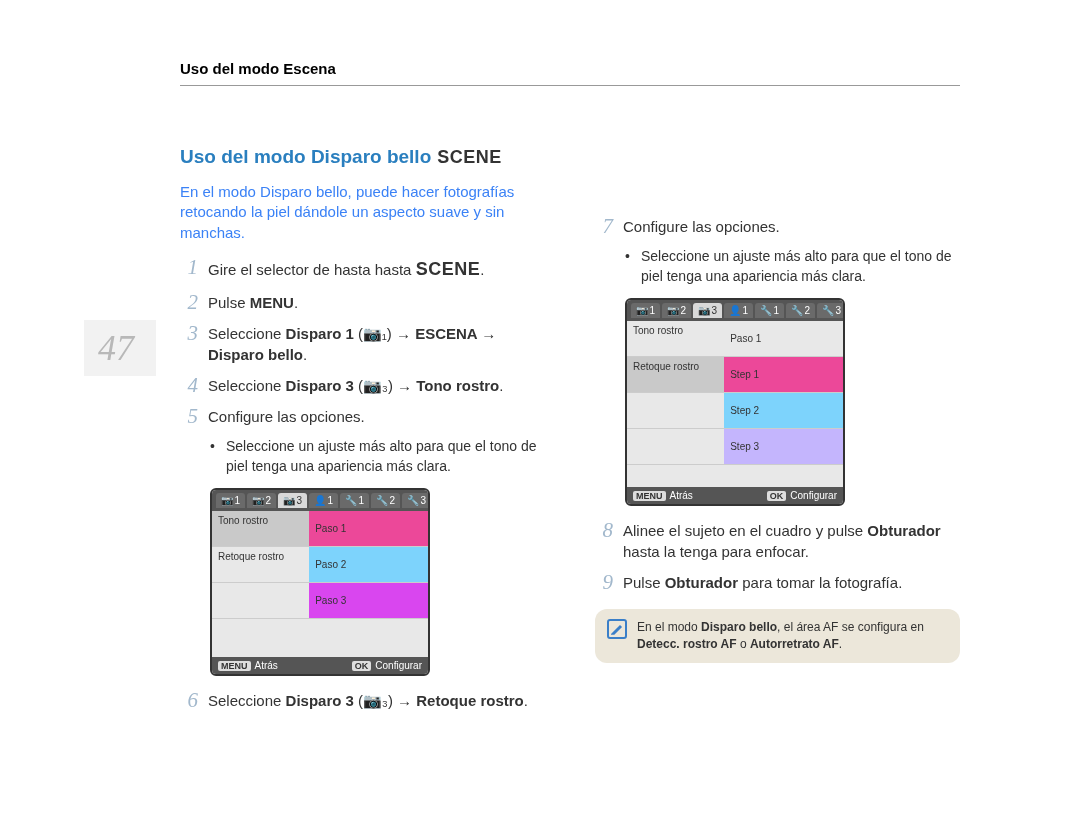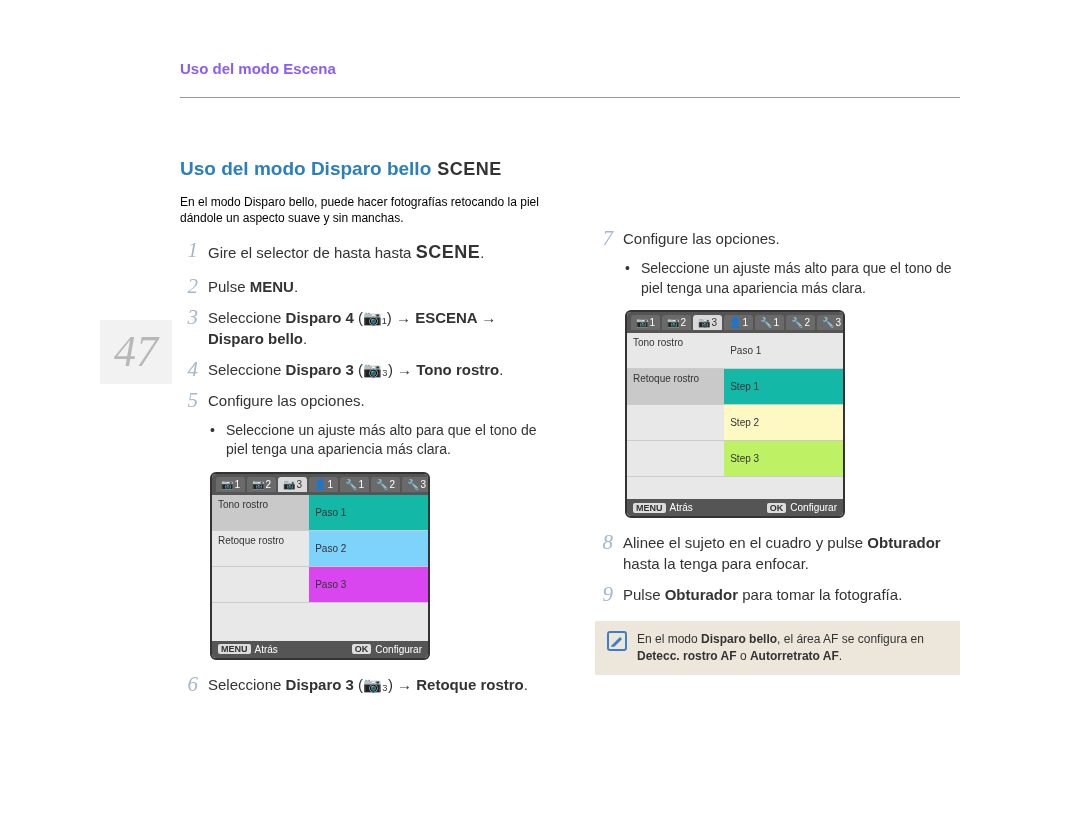--- a/index.html
+++ b/index.html
@@ -10,33 +10,33 @@
     color: #333;
     width: 1080px;
   }
   .page {
     padding: 60px 120px 40px 180px;
     position: relative;
     min-height: 815px;
   }
   .header-bar {
     font-weight: bold;
-    color: #8b5cf6;
+    color: #000000;
     font-size: 15px;
     border-bottom: 1px solid #999;
-    padding-bottom: 20px;
+    padding-bottom: 8px;
     margin-bottom: 60px;
   }
   .pagenum {
     position: absolute;
-    left: 100px;
+    left: 84px;
     top: 320px;
     font-family: Georgia, 'Times New Roman', serif;
     font-style: italic;
-    font-size: 44px;
+    font-size: 36px;
     color: #b8b8b8;
     background: #f2f2f2;
     padding: 10px 8px 10px 14px;
     width: 72px;
     line-height: 1;
   }
   .columns {
     display: flex;
     gap: 50px;
   }
@@ -54,24 +54,24 @@
     gap: 6px;
   }
   .scene-label {
     font-family: 'Arial Narrow', Arial, sans-serif;
     font-size: 18px;
     letter-spacing: 0.5px;
     color: #333;
     font-weight: bold;
   }
   p.intro {
-    font-size: 12px;
+    font-size: 15px;
     line-height: 1.35;
     margin: 14px 0 14px 0;
-    color: #000000;
+    color: #3b82f6;
   }
   .step {
     display: flex;
     gap: 10px;
     margin-bottom: 10px;
     align-items: flex-start;
   }
   .step-num {
     font-family: Georgia, 'Times New Roman', serif;
     font-style: italic;
@@ -137,21 +137,21 @@
   }
   .lcd-row .left {
     width: 45%;
     padding: 4px 6px;
   }
   .lcd-row .right {
     flex: 1;
     padding: 12px 6px;
   }
   .lcd-row.sel .left { background: #c9c9c9; }
-  .lcd-row.sel .right { background: #14b8a6; }
+  .lcd-row.sel .right { background: #ec4899; }
   .lcd-blank { height: 38px; background: #e8e8e8; }
   .lcd-foot {
     background: #555;
     color: #fff;
     display: flex;
     justify-content: space-between;
     padding: 3px 6px;
   }
   .lcd-foot .btn {
     display: flex;
@@ -163,21 +163,21 @@
     color: #333;
     border-radius: 2px;
     padding: 0 3px;
     font-weight: bold;
     font-size: 9px;
   }
   .note-box {
     display: flex;
     gap: 10px;
     background: #ece7da;
-    border-radius: 0;
+    border-radius: 12px;
     padding: 10px 12px;
     margin-top: 16px;
     font-size: 12px;
     line-height: 1.4;
   }
   .note-icon {
     width: 20px;
     height: 20px;
     border: 2px solid #3a7fc8;
     border-radius: 3px;
@@ -220,21 +220,21 @@
       <div class="step">
         <div class="step-num">2</div>
         <div class="step-body">
           <span>Pulse </span><b>MENU</b><span>.</span>
         </div>
       </div>
 
       <div class="step">
         <div class="step-num">3</div>
         <div class="step-body">
-          <span>Seleccione </span><b>Disparo 4</b><span> (</span><span class="icon-mini">📷₁</span><span>) → </span><b>ESCENA → Disparo bello</b><span>.</span>
+          <span>Seleccione </span><b>Disparo 1</b><span> (</span><span class="icon-mini">📷₁</span><span>) → </span><b>ESCENA → Disparo bello</b><span>.</span>
         </div>
       </div>
 
       <div class="step">
         <div class="step-num">4</div>
         <div class="step-body">
           <span>Seleccione </span><b>Disparo 3</b><span> (</span><span class="icon-mini">📷₃</span><span>) → </span><b>Tono rostro</b><span>.</span>
         </div>
       </div>
 
@@ -364,25 +364,25 @@
           <div class="lcd-row">
             <div class="left">Tono rostro</div>
             <div class="right">Paso 1</div>
           </div>
           <div class="lcd-row sel">
             <div class="left">Retoque rostro</div>
             <div class="right">Step 1</div>
           </div>
           <div class="lcd-row">
             <div class="left"></div>
-            <div class="right" style="background:#fef9c3">Step 2</div>
+            <div class="right" style="background:#7dd3fc">Step 2</div>
           </div>
           <div class="lcd-row">
             <div class="left"></div>
-            <div class="right" style="background:#bef264">Step 3</div>
+            <div class="right" style="background:#c4b5fd">Step 3</div>
           </div>
           <div class="lcd-blank" style="height:22px"></div>
         </div>
         <div class="lcd-foot">
           <span class="btn">
               <span class="key">MENU</span>
               <span>Atrás</span>
             </span>
           <span class="btn">
               <span class="key">OK</span>

